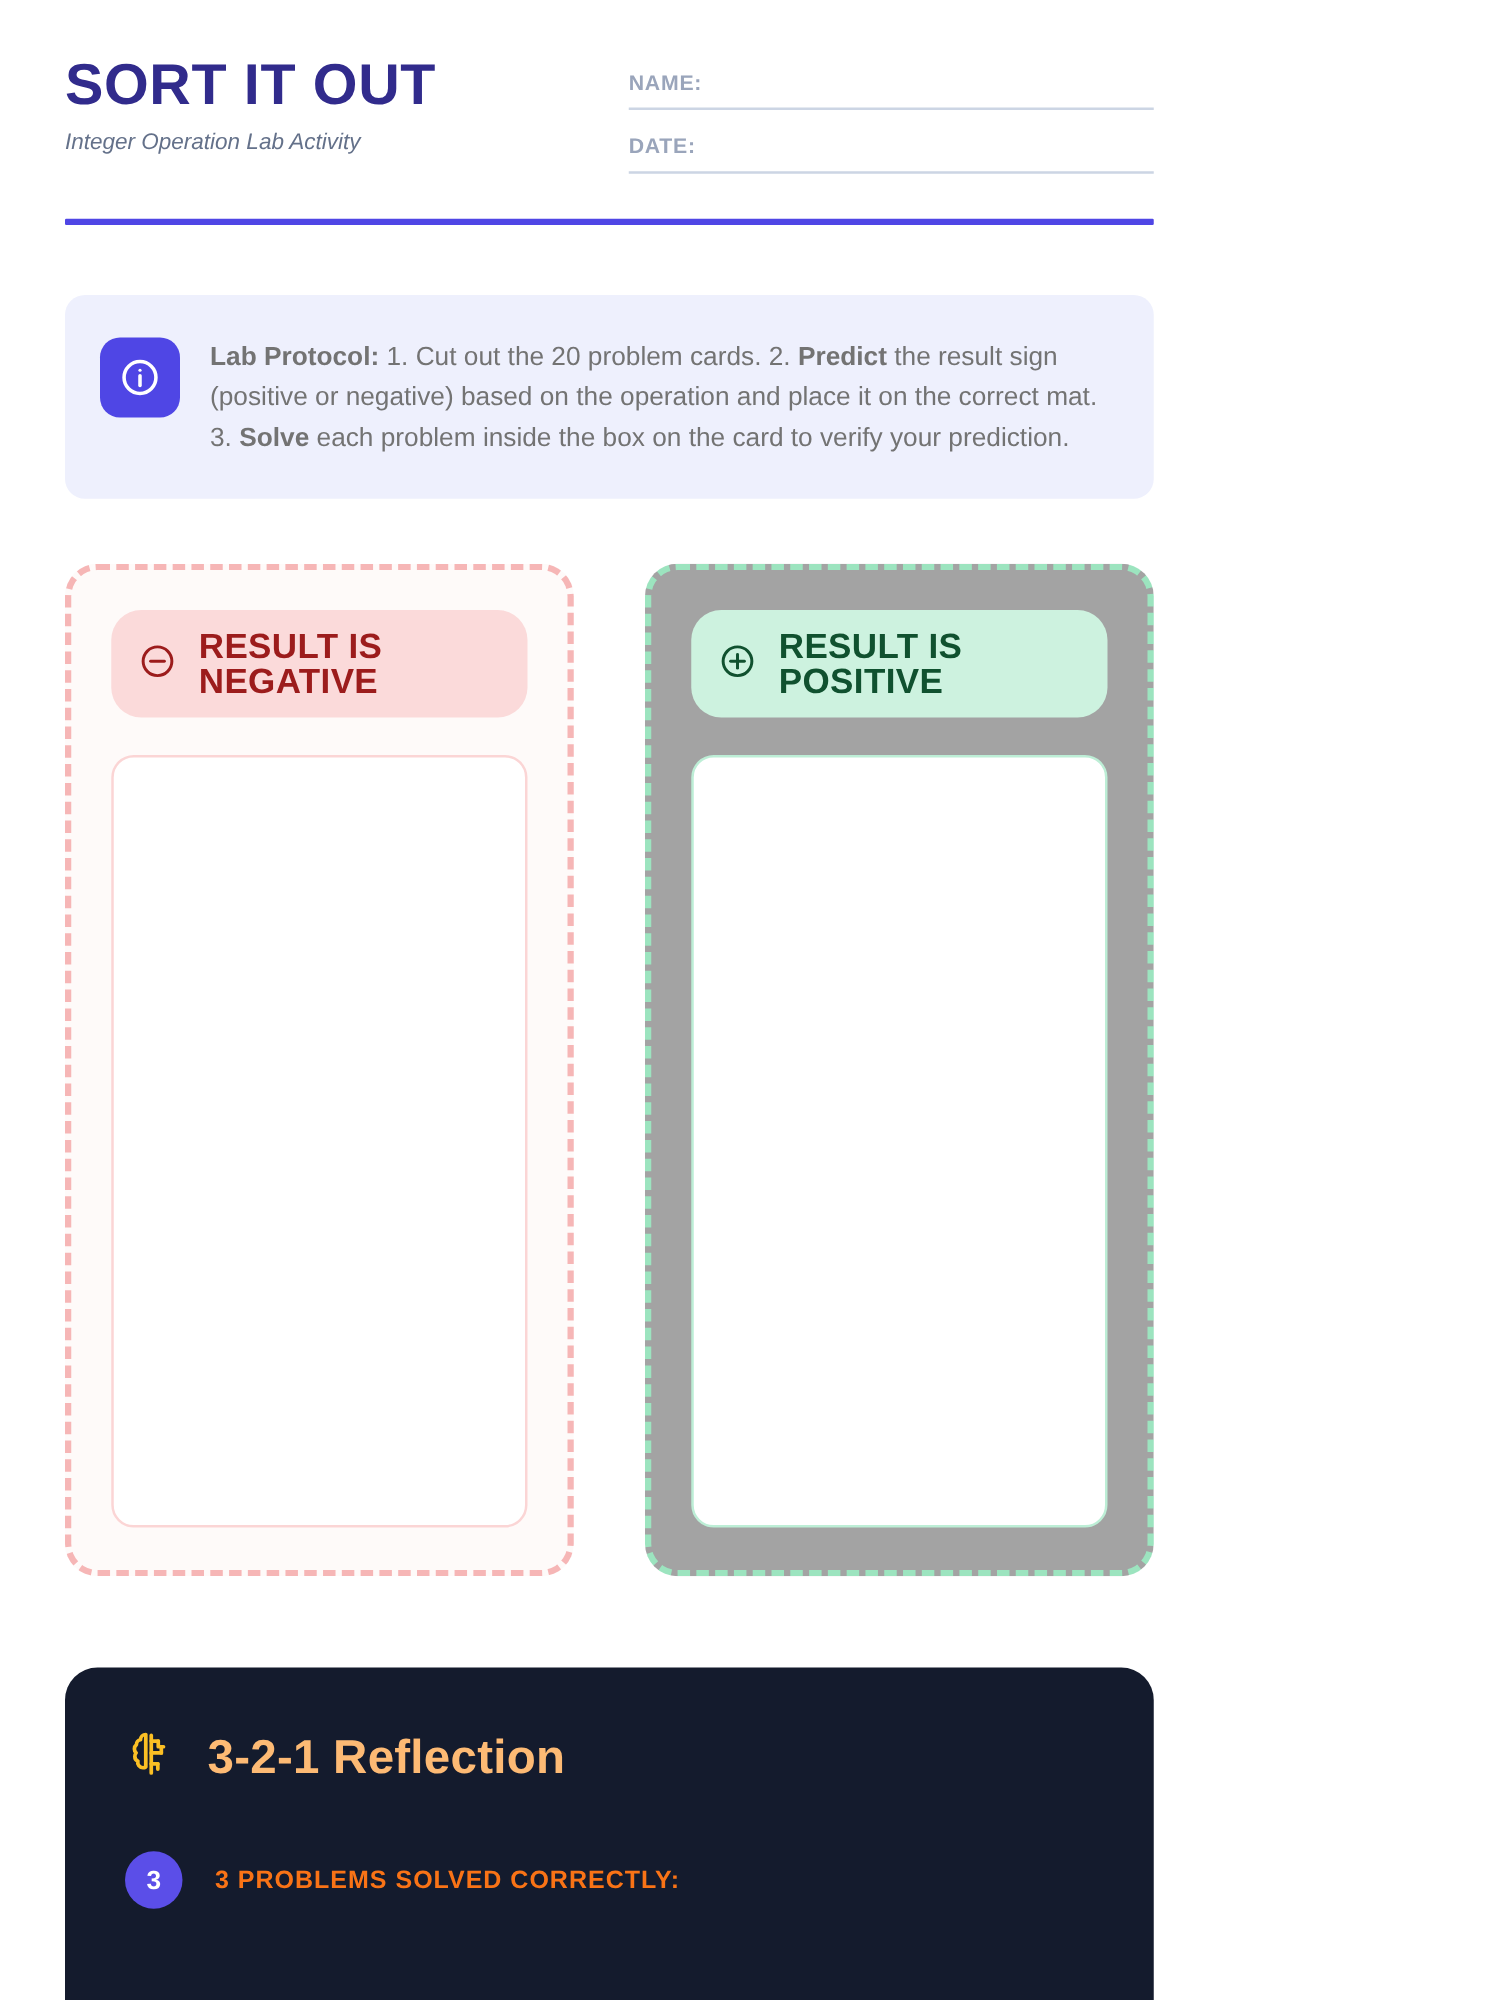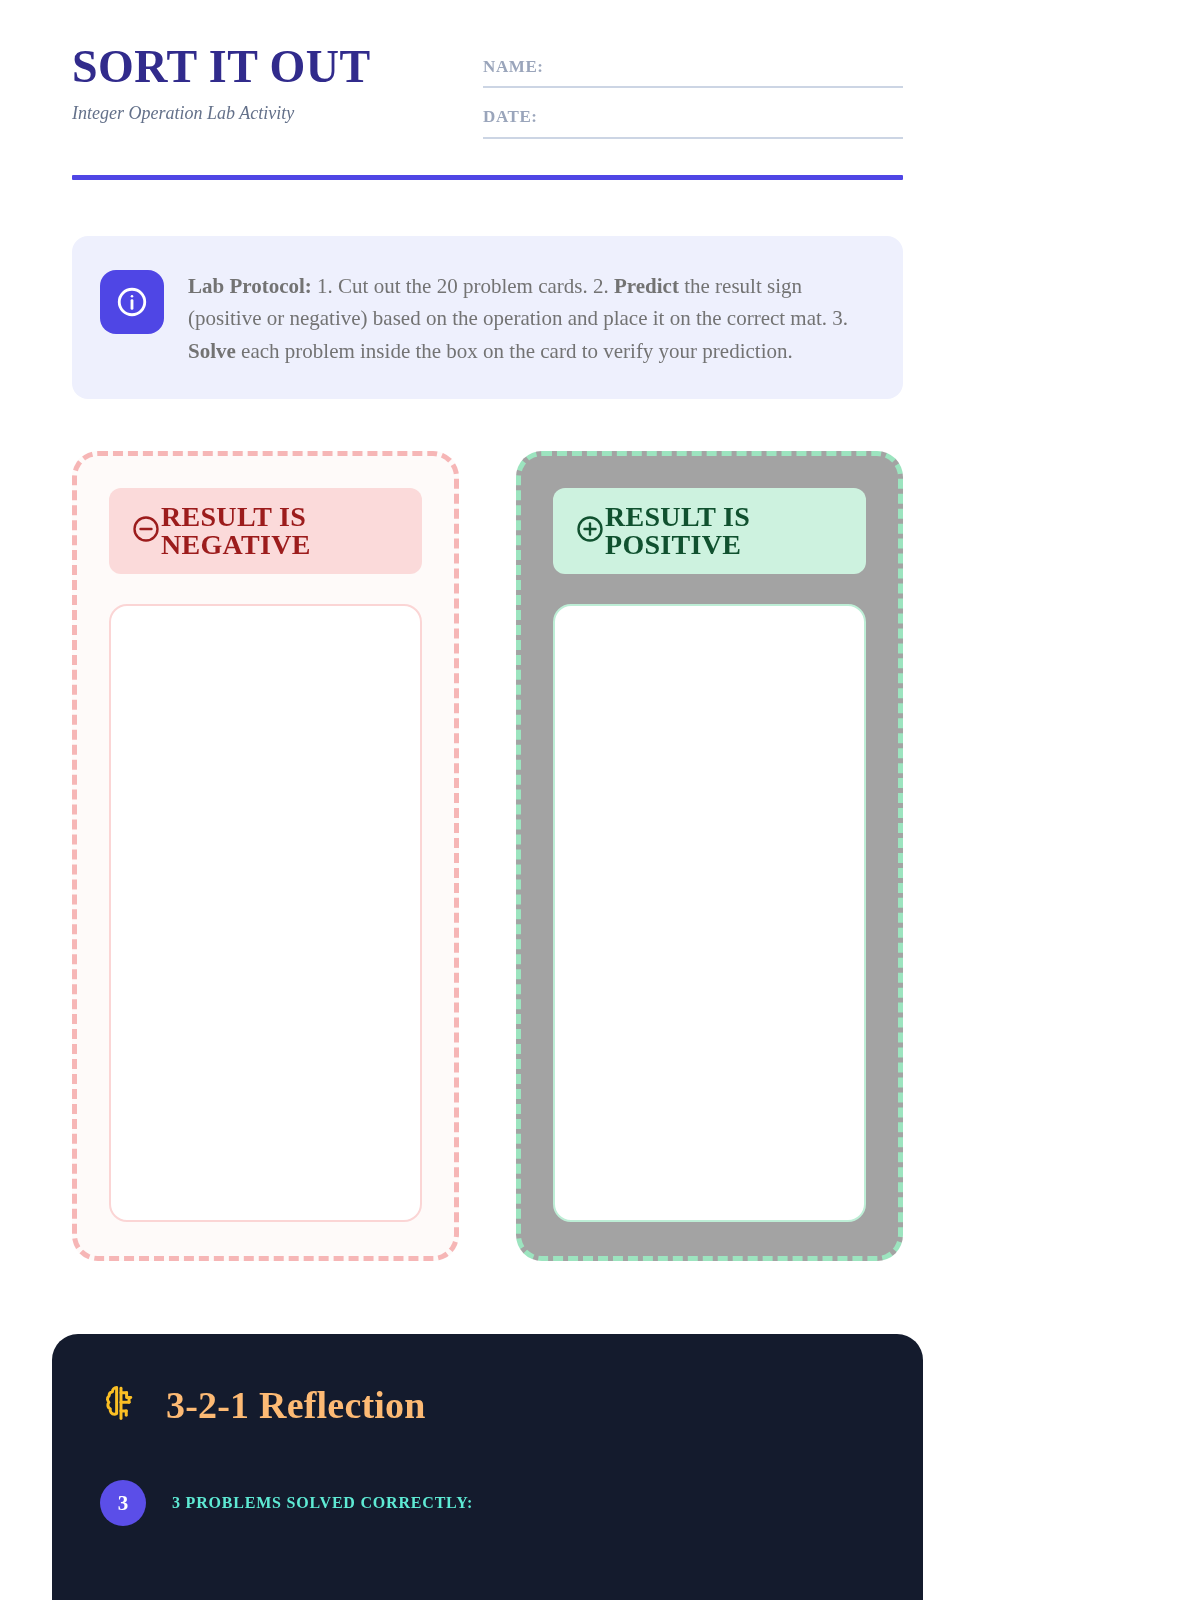--- a/index.html
+++ b/index.html
@@ -13,22 +13,21 @@
     overflow: hidden;
     font-family: "Liberation Sans", sans-serif;
     -webkit-font-smoothing: antialiased;
   }
 
   .page {
     position: relative;
     width: 975px;
     height: 1600px;
     box-sizing: border-box;
-    padding: 0 72px;
-    font-family: Liberation Serif, serif;
+    padding: 0 52px;
   }
 
   
   .header {
     display: flex;
     align-items: flex-start;
     justify-content: space-between;
     padding-top: 44px;
   }
   .title-block { flex: 0 0 auto; }
@@ -127,25 +126,26 @@
   .mat.negative {
     border-color: #f6b6b6;
     background: #fefaf9;
   }
   .mat.positive {
     border-color: #9ce4bf;
     background: #a3a3a3;
   }
 
   .mat-pill {
-    border-radius: 12px;
+    border-radius: 24px;
     padding: 15px 22px;
     display: flex;
     align-items: center;
     justify-content: center;
+    gap: 18px;
   }
   .mat.negative .mat-pill { background: #fbdada; }
   .mat.positive .mat-pill { background: #cdf2df; }
 
   .mat-pill-label {
     font-size: 28px;
     font-weight: 700;
     letter-spacing: 0.3px;
     line-height: 1;
   }
@@ -199,24 +199,24 @@
     background: #5b4ee8;
     color: #ffffff;
     font-size: 21px;
     font-weight: 700;
     display: flex;
     align-items: center;
     justify-content: center;
     line-height: 1;
   }
   .reflection-label {
-    font-size: 16px;
+    font-size: 20px;
     font-weight: 700;
     letter-spacing: 0.8px;
-    color: #5eead4;
+    color: #f97316;
     line-height: 1.2;
   }
 </style>
 </head>
 <body>
 
 <div class="page">
 
   <div class="header">
     <div class="title-block">

